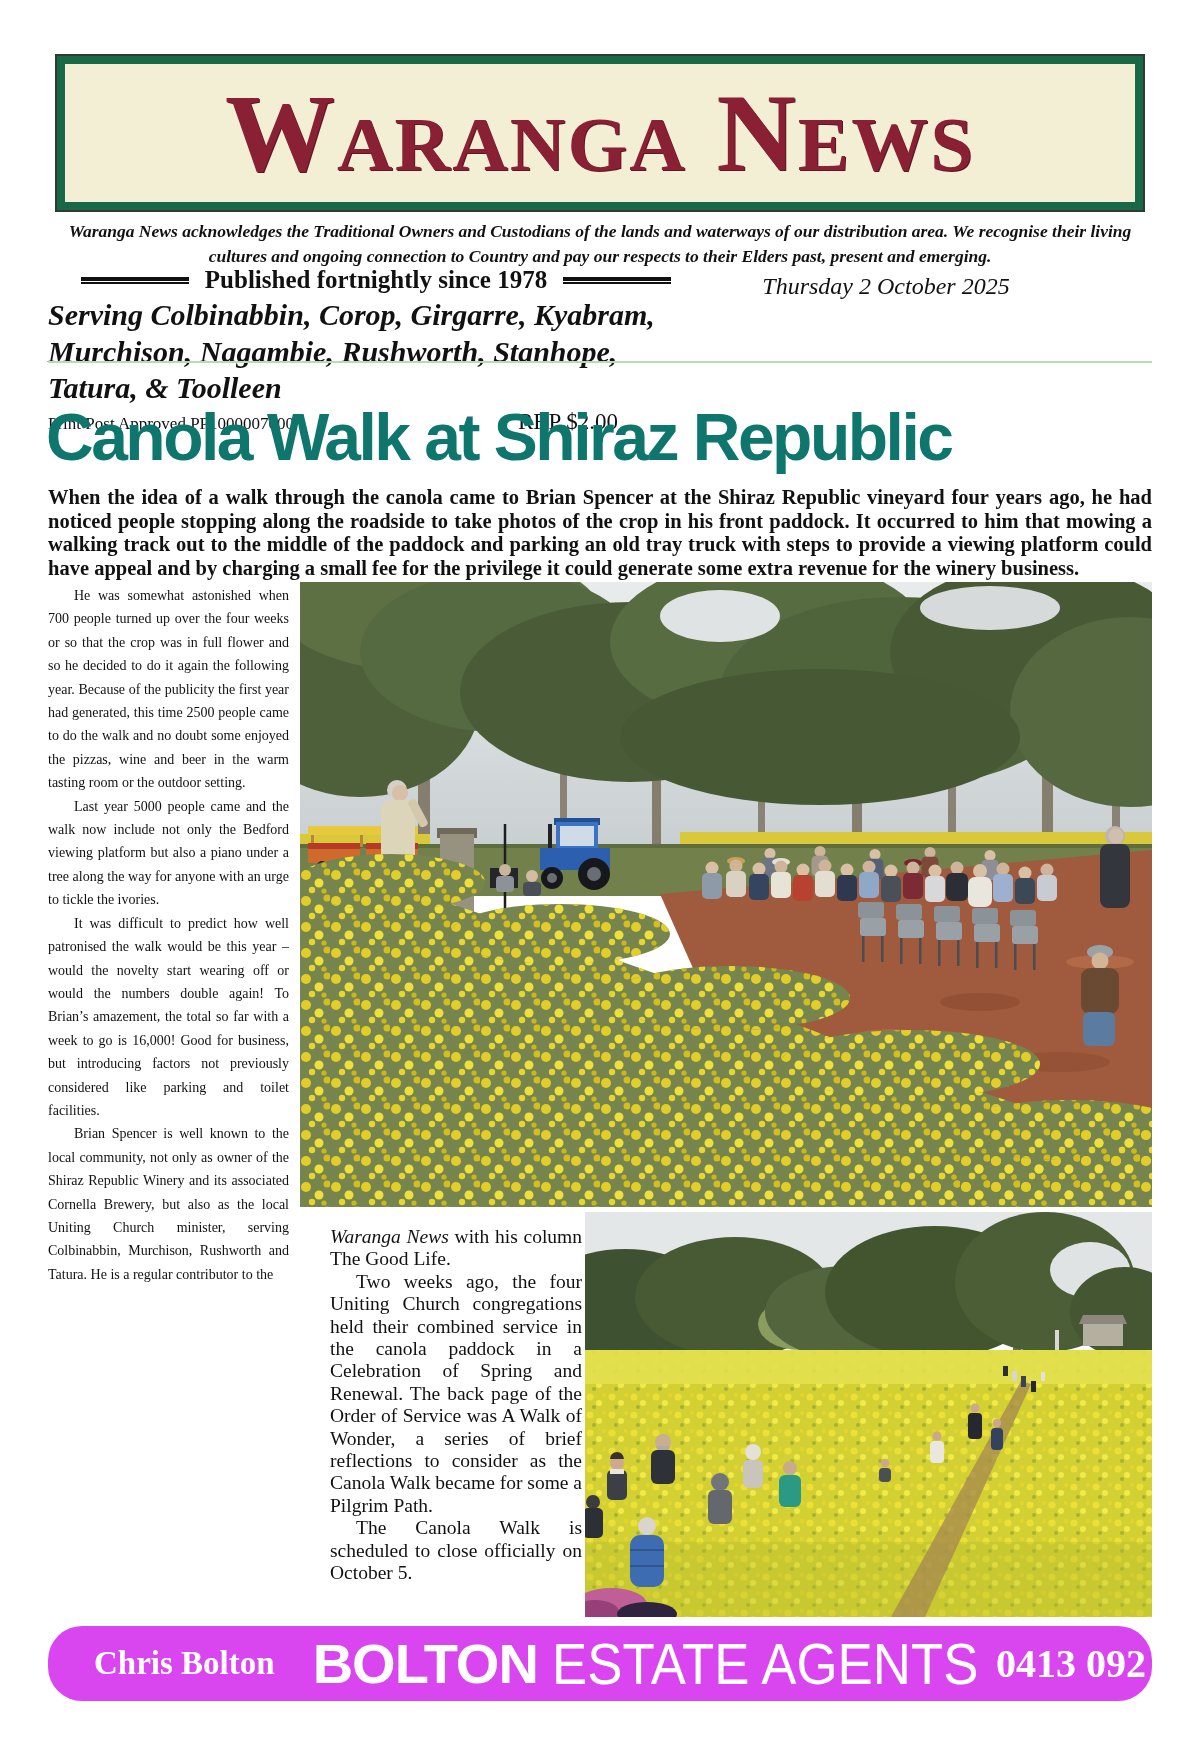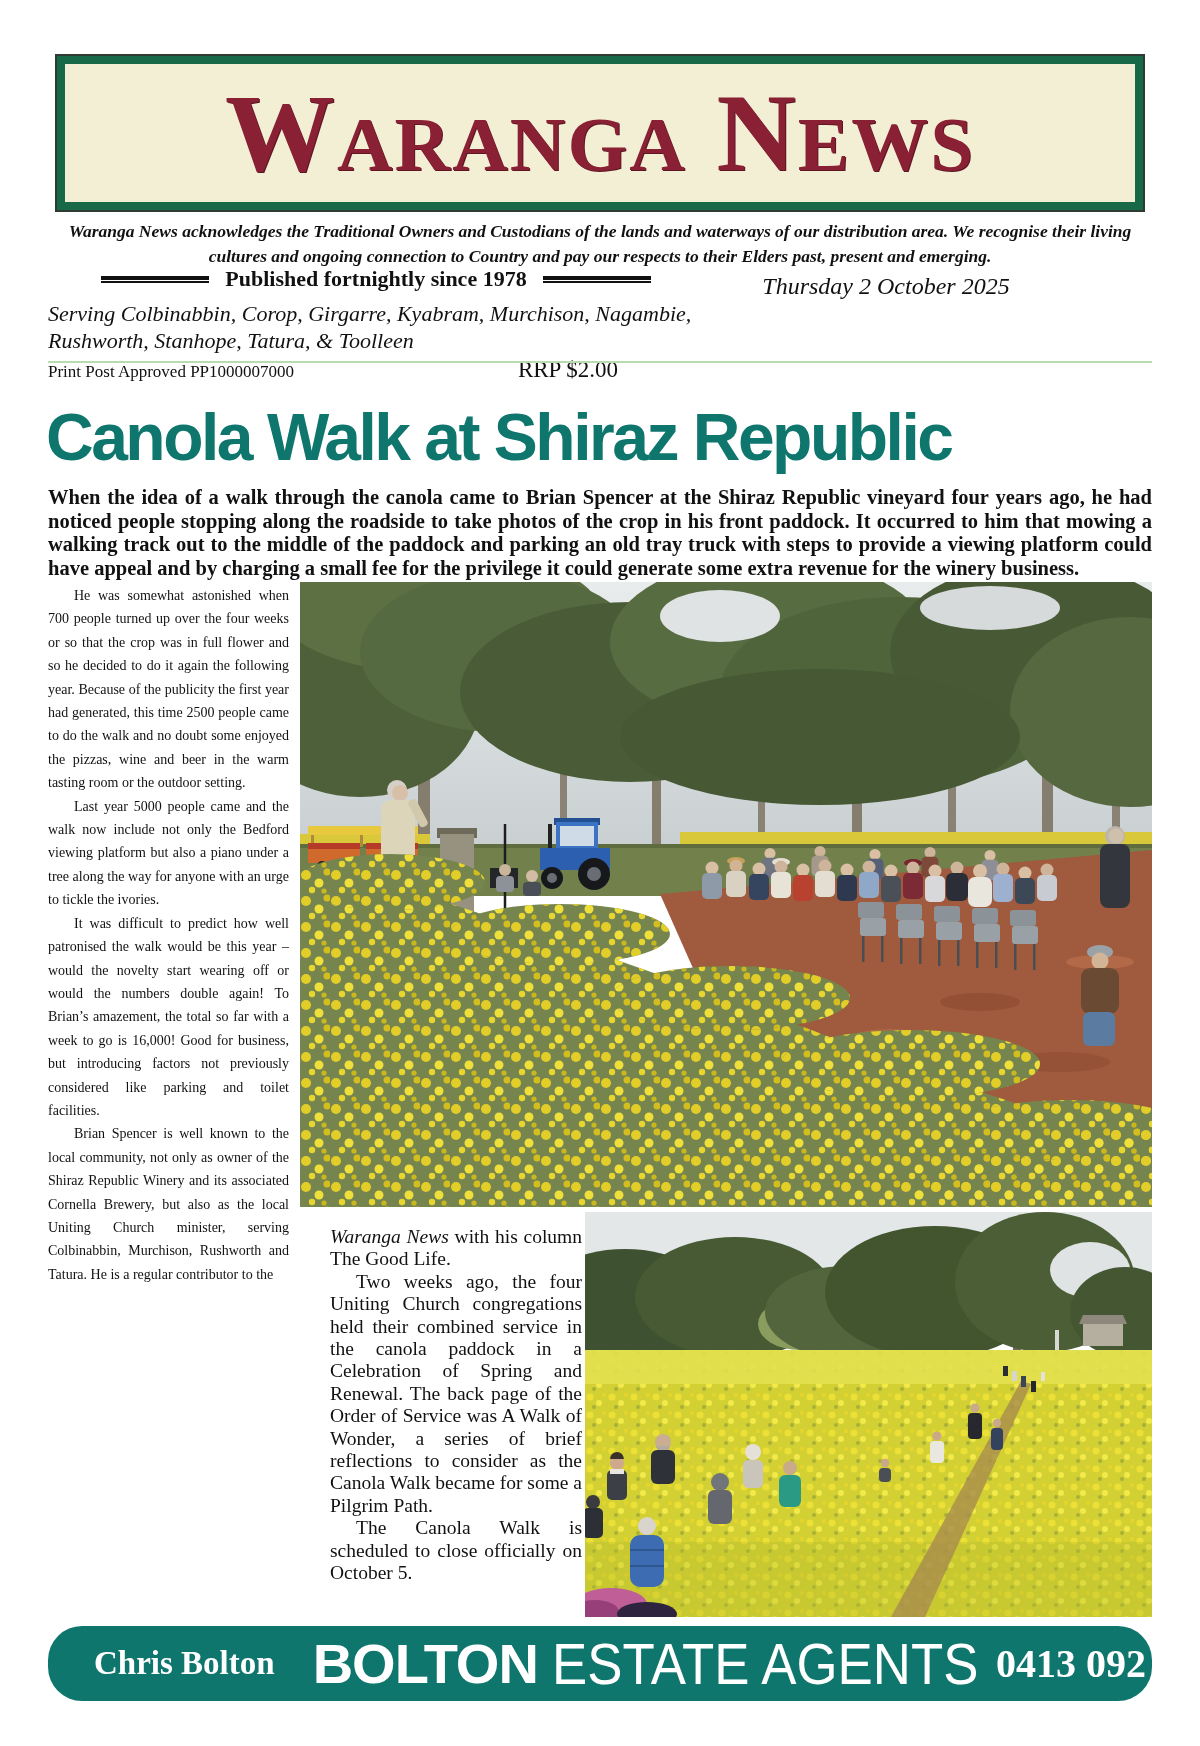--- a/index.html
+++ b/index.html
@@ -29,22 +29,22 @@
   .ack {
     position:absolute; left:62px; top:219px; width:1076px;
     text-align:center; font-style:italic; font-weight:bold;
     font-size:17.5px; line-height:1.45;
   }
 
   
   .pub-left { position:absolute; left:48px; top:266px; width:656px; }
   .pub-line { display:flex; align-items:center; justify-content:center; }
   .pub-rule { width:108px; height:7px; border-top:4px solid #111; border-bottom:2px solid #111; }
-  .pub-published { font-weight:bold; font-size:22px; margin:0 16px; white-space:nowrap;font-family:Liberation Serif, serif; }
-  .pub-serving { font-style:italic; font-size:22px; line-height:1.22; margin-top:9px; }
+  .pub-published { font-weight:bold; font-size:25px; margin:0 16px; white-space:nowrap;font-family:Liberation Serif, serif; }
+  .pub-serving { font-style:italic; font-size:30px; line-height:1.22; margin-top:3px;font-weight:bold; }
   .pub-bottom { display:flex; align-items:baseline; margin-top:2px; }
   .pub-ppa { font-size:17px; }
   .pub-rrp { font-size:23px; margin-left:auto; margin-right:86px; }
 
   .pub-right { position:absolute; left:700px; top:260px; width:372px; text-align:center; }
   .pub-community { font-weight:bold; font-size:27.5px; line-height:1.05; }
   .pub-date { font-style:italic; font-size:24px; margin-top:13px; }
 
   .green-divider {
     position:absolute; left:48px; top:361px; width:1104px; height:2px; background:#b7dcb0;
@@ -74,21 +74,21 @@
   .ital { font-style:italic; }
 
   
   .photo1 { position:absolute; left:300px; top:582px; width:852px; height:625px; overflow:hidden; }
   .photo2 { position:absolute; left:585px; top:1212px; width:567px; height:405px; overflow:hidden; }
   .photo1 svg, .photo2 svg { display:block; }
 
   
   .adbar {
     position:absolute; left:48px; top:1626px; width:1104px; height:75px;
-    background:#0f766e; border-radius:34px; display:flex; align-items:center; color:#fff;
+    background:#d946ef; border-radius:34px; display:flex; align-items:center; color:#fff;
   }
   .ad-agent { font-weight:bold; font-size:33px; margin-left:46px; white-space:nowrap; }
   .ad-brand { font-family:"Liberation Sans","DejaVu Sans",sans-serif; font-weight:bold;
               font-size:56px; letter-spacing:-1px; margin-left:38px; white-space:nowrap; }
   .ad-brand-suffix { font-family:"Liberation Sans","DejaVu Sans",sans-serif; font-weight:normal;
               font-size:55px; margin-left:14px; white-space:nowrap;
               display:inline-block; transform:scale(0.96,1.04); transform-origin:left center; }
   .ad-phone { font-weight:bold; font-size:40px; margin-left:auto; margin-right:44px; white-space:nowrap; }
 </style>
 </head>

